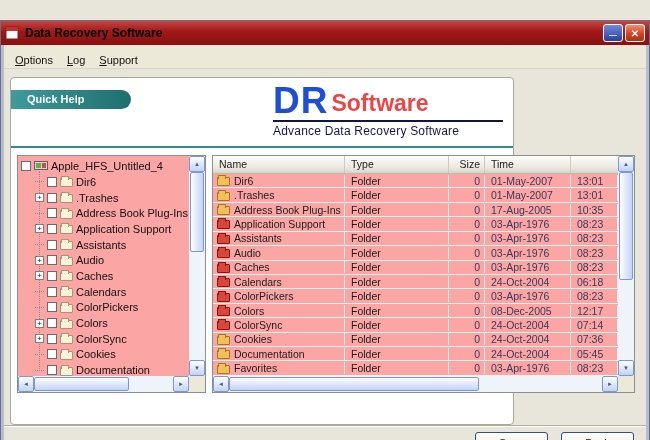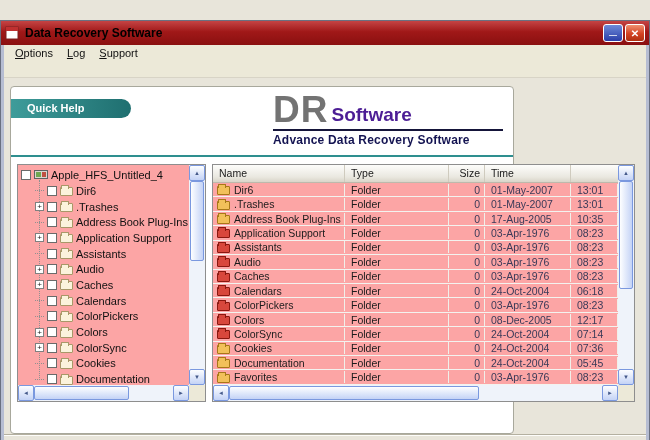--- a/index.html
+++ b/index.html
@@ -25,22 +25,22 @@
     width:20px; height:18px; border:1px solid #fff; border-radius:3px;
     color:#fff; font-size:10px; font-weight:bold;
     display:flex; justify-content:center; cursor:default;
   }
   .btn-min { background:linear-gradient(#6E8AD8,#2A3EA8); align-items:flex-end; padding-bottom:2px; font-size:8px; }
   .btn-close { background:linear-gradient(#F09070,#D34222 55%,#B03010); align-items:center; }
 
   
   .frame { height:414px; border:3px solid #B6BDD2; border-top:none; background:#E8E5DA; }
   .menubar {
-    height:33px; background:#ECE9D8; border-bottom:1px solid #D8D4C6;
-    display:flex; align-items:flex-start; font-size:11px; padding-left:4px;
+    height:24px; background:#ECE9D8; border-bottom:1px solid #D8D4C6;
+    display:flex; align-items:flex-end; font-size:11px; padding-left:4px;
   }
   .menu-item { padding:2px 7px; color:#111; }
   .menu-item u { text-decoration:underline; }
 
   .client { position:relative; height:391px; }
 
   
   .panel {
     position:absolute; left:6px; top:8px; width:504px; height:348px;
     background:#fff; border:1px solid #A8A89C; border-radius:4px;
@@ -50,24 +50,24 @@
     background:linear-gradient(90deg,#3E9C9A,#1F6F70);
     border-radius:0 10px 10px 0;
     color:#fff; font-size:11px; font-weight:bold;
     line-height:19px; padding-left:16px;
   }
   .step { position:absolute; left:22px; top:42px; font-size:12px; font-weight:bold; color:#1A1A1A; }
   .teal-line { position:absolute; left:0; right:0; top:68px; height:2px; background:#2E8F8F; }
 
   .logo { position:absolute; right:10px; top:4px; width:230px; }
   .logo-top { display:flex; align-items:flex-end; }
-  .logo-dr { font-size:37px; font-weight:bold; color:#737373; line-height:1; letter-spacing:1px; }
-  .logo-sw { font-size:19px; font-weight:bold; color:#4c1d95; margin-left:3px; padding-bottom:2px;text-align:right; }
+  .logo-dr { font-size:37px; font-weight:bold; color:#1d4ed8; line-height:1; letter-spacing:1px; }
+  .logo-sw { font-size:23px; font-weight:bold; color:#ef4444; margin-left:3px; padding-bottom:2px;text-align:right; }
   .logo-line { border-top:2px solid #15153A; margin-top:1px; }
-  .logo-tag { font-size:12px; font-weight:bold; color:#141452; margin-top:2px; letter-spacing:0.2px; }
+  .logo-tag { font-size:12px; font-weight:normal; color:#141452; margin-top:2px; letter-spacing:0.2px; }
 
   
   .tree-pane, .table-pane {
     position:absolute; top:77px; height:238px;
     background:#fca5a5; border:1px solid #8E8E8E; overflow:hidden;
   }
   .tree-pane { left:6px; width:189px; }
   .table-pane { left:201px; width:423px; }
 
   

